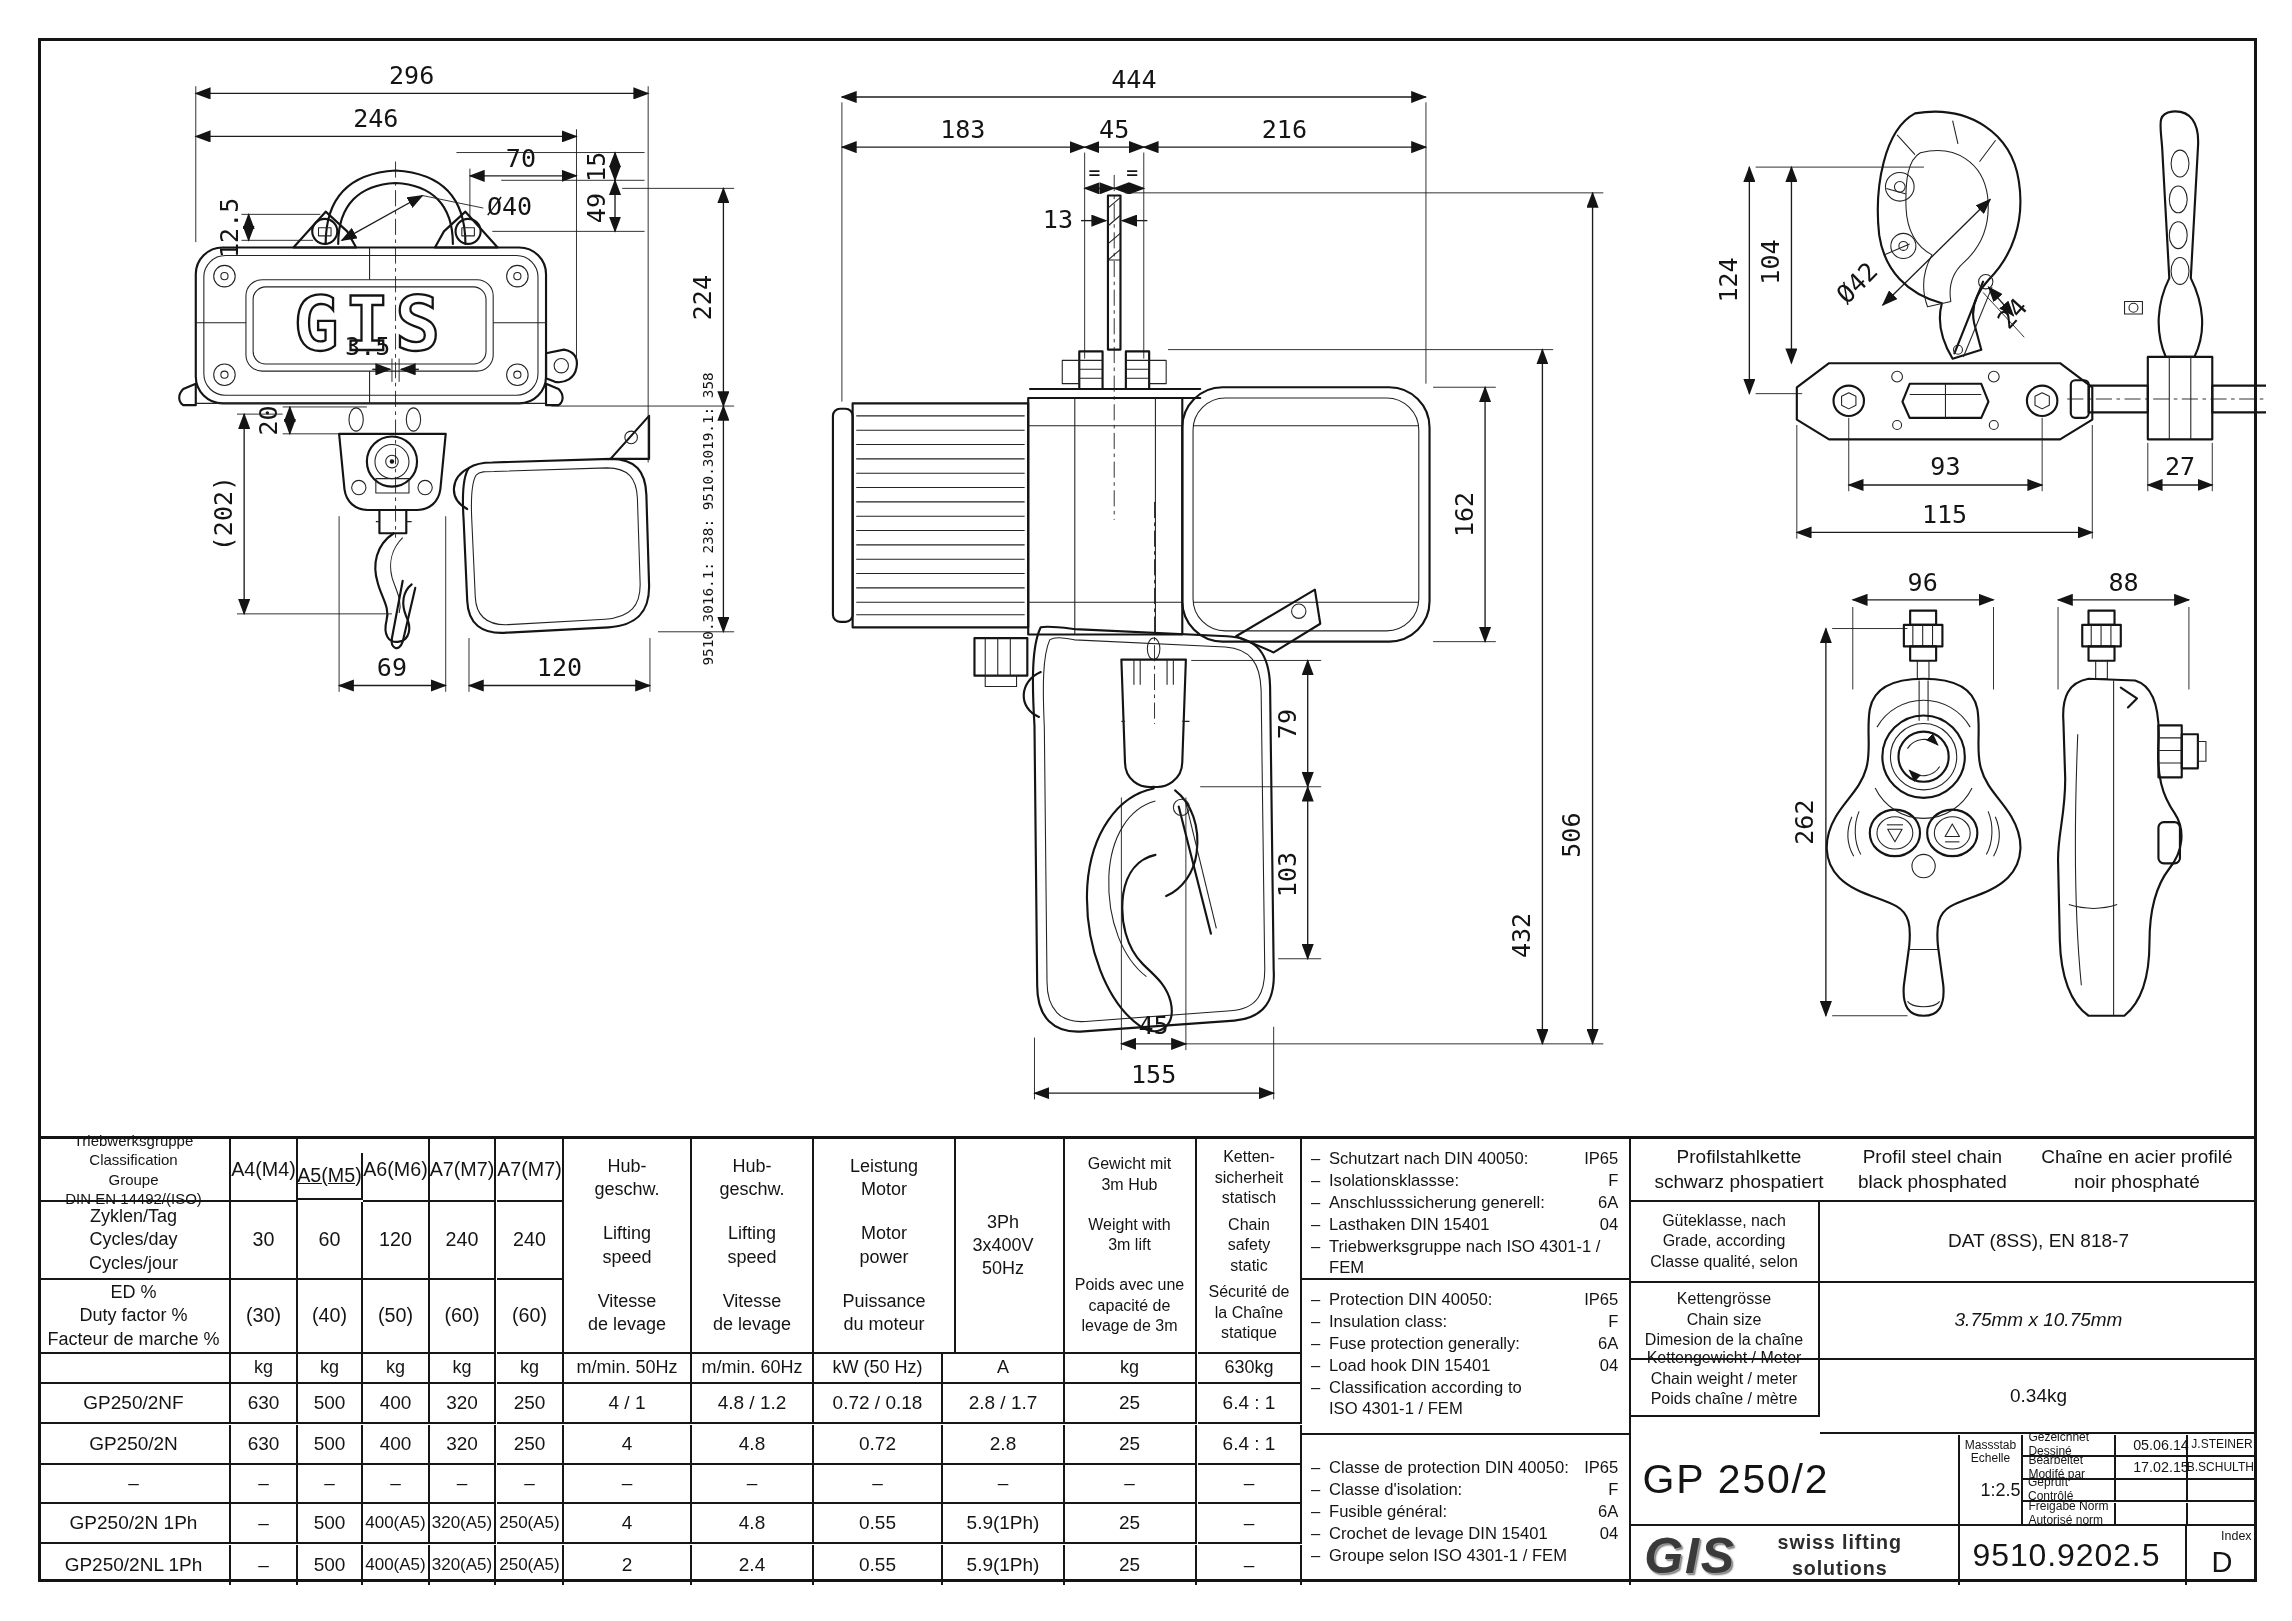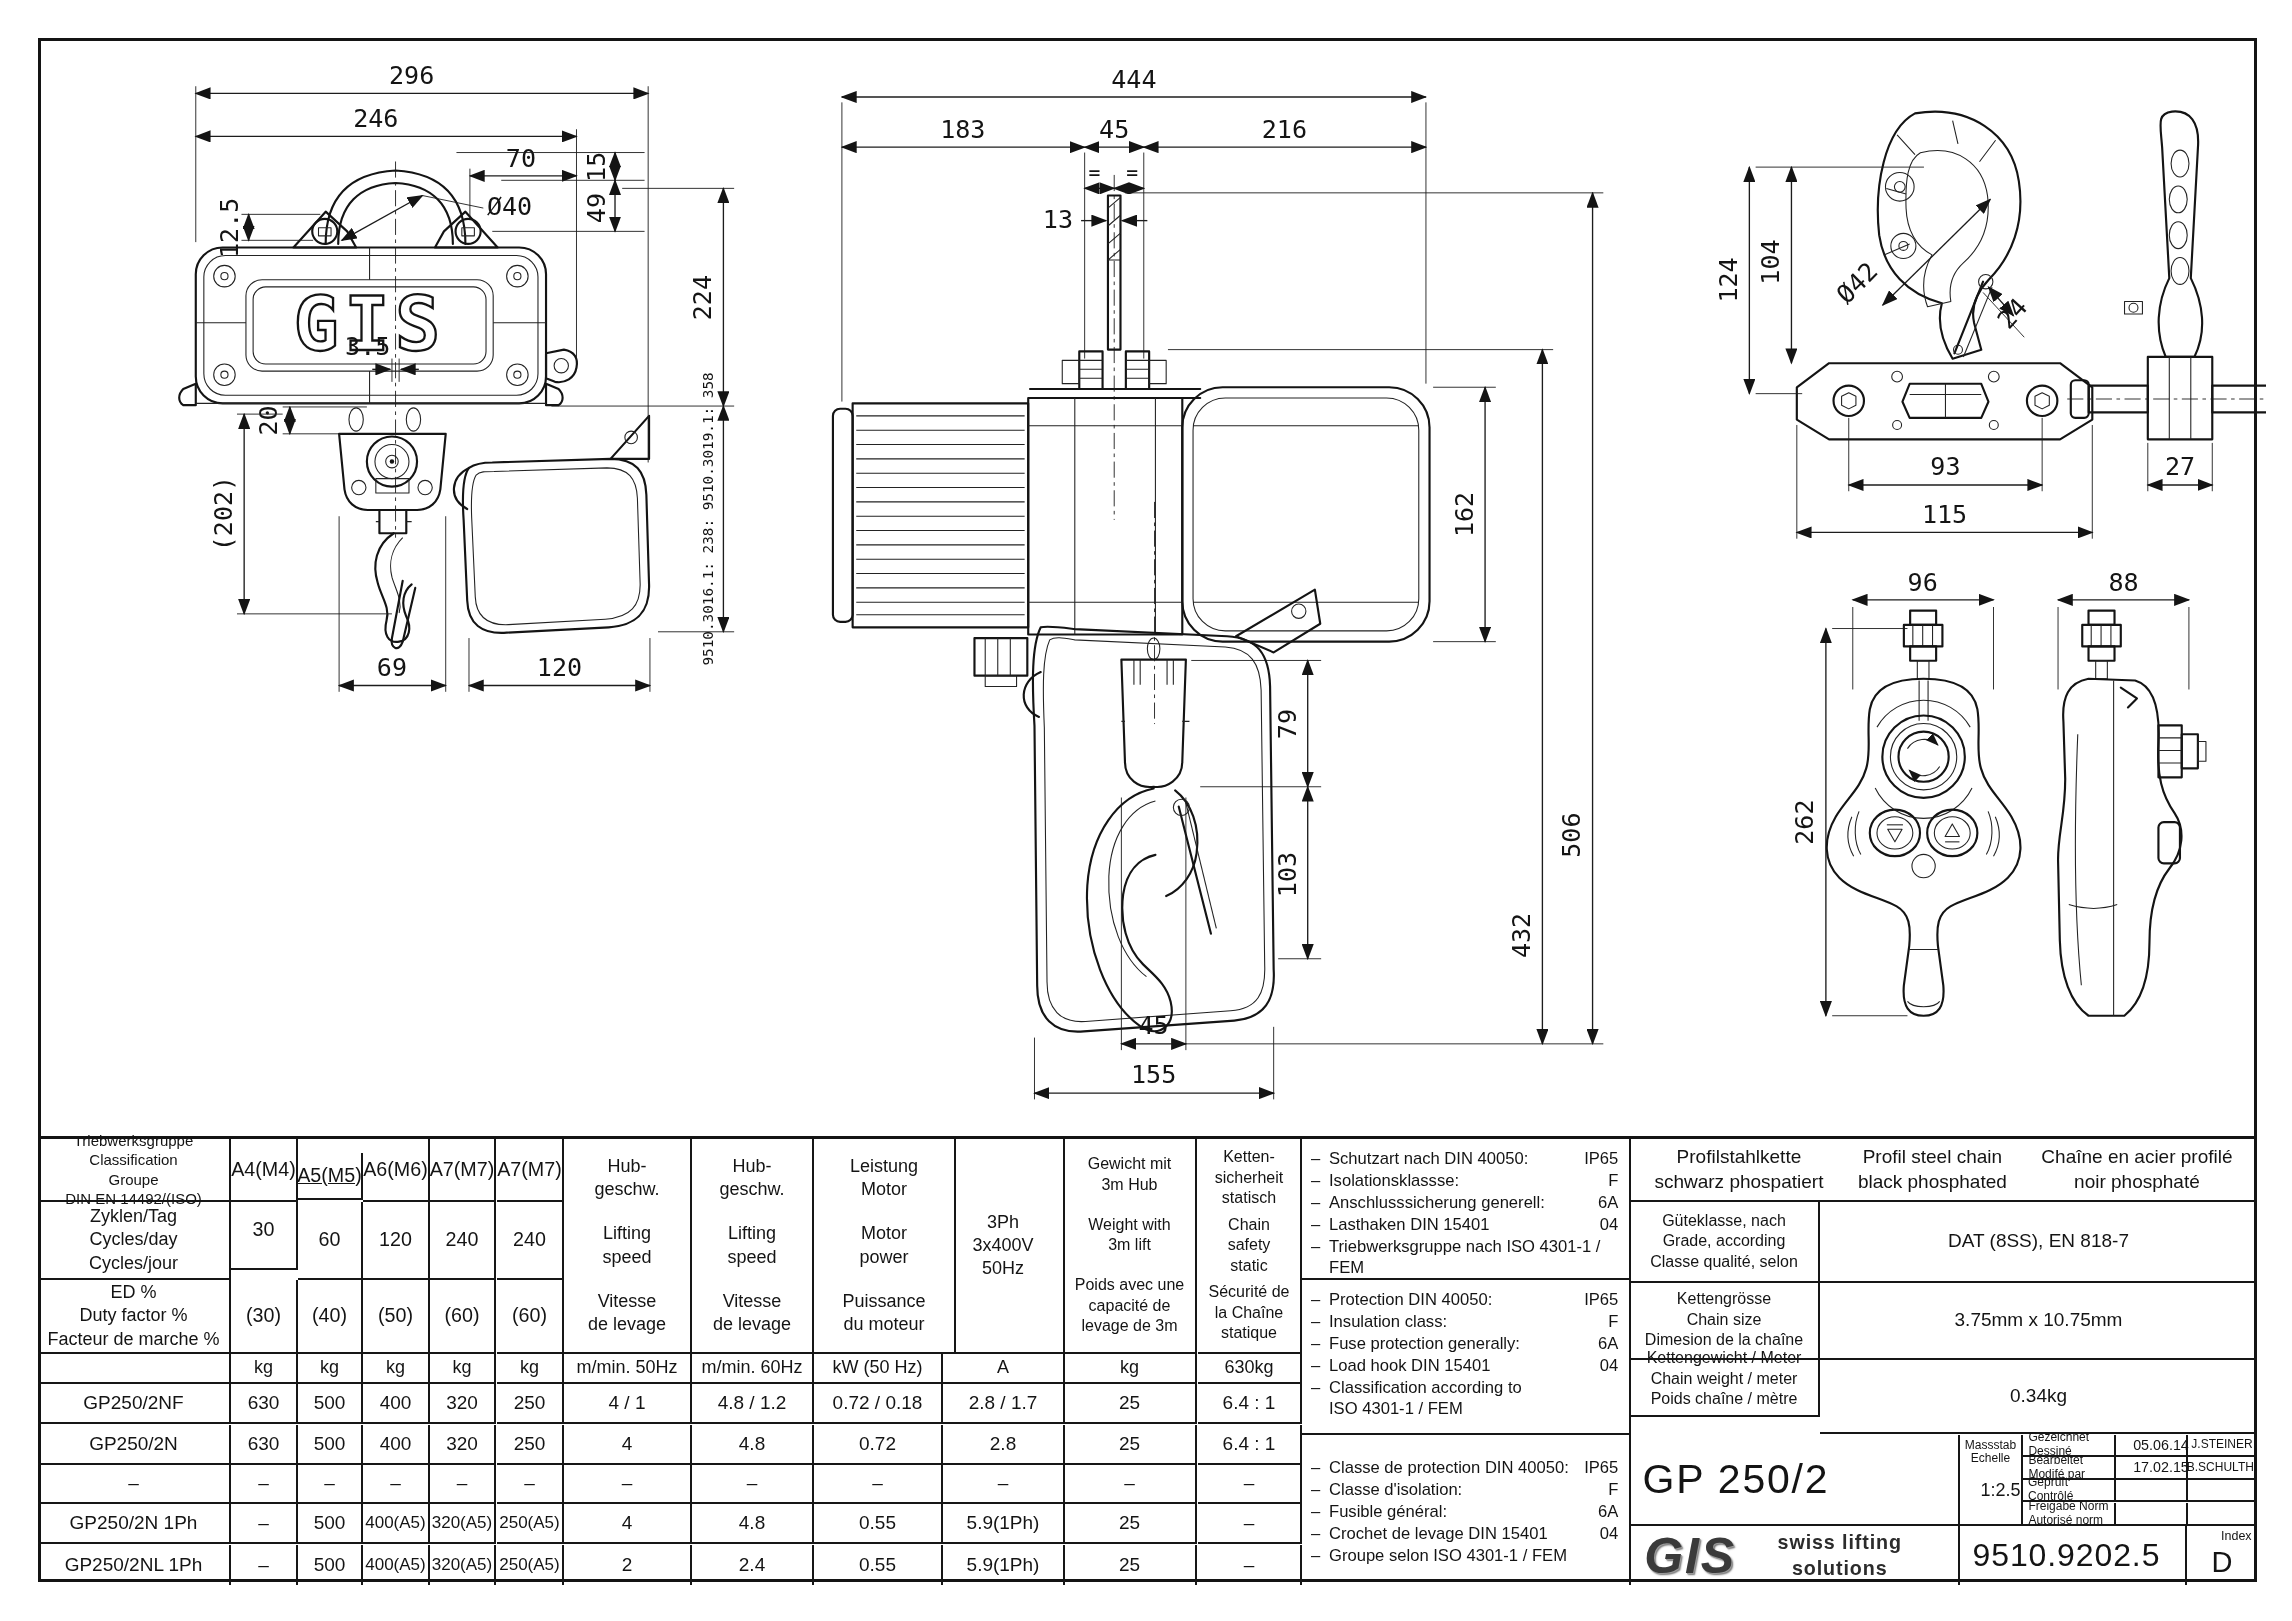--- a/index.html
+++ b/index.html
@@ -436,21 +436,21 @@
 Groupe
 DIN EN 14492/(ISO)</div>
     <div class="tc num" style="left:193px;top:0;width:67px;height:63px;">A4(M4)</div>
     <div class="tc num" style="left:260px;top:14px;width:65px;height:47px;text-decoration:underline;">A5(M5)</div>
     <div class="tc num" style="left:325px;top:0;width:67px;height:63px;">A6(M6)</div>
     <div class="tc num" style="left:392px;top:0;width:66px;height:63px;">A7(M7)</div>
     <div class="tc num" style="left:459px;top:0;width:67px;height:63px;">A7(M7)</div>
     <div class="tc hd" style="left:0;top:63px;width:193px;height:78px;">Zyklen/Tag
 Cycles/day
 Cycles/jour</div>
-    <div class="tc num" style="left:193px;top:53px;width:67px;height:78px;text-align:right;">30</div>
+    <div class="tc num" style="left:193px;top:63px;width:67px;height:78px;text-align:right;">30</div>
     <div class="tc num" style="left:260px;top:63px;width:65px;height:78px;">60</div>
     <div class="tc num" style="left:325px;top:63px;width:67px;height:78px;">120</div>
     <div class="tc num" style="left:392px;top:63px;width:66px;height:78px;">240</div>
     <div class="tc num" style="left:459px;top:63px;width:67px;height:78px;">240</div>
     <div class="tc hd" style="left:0;top:141px;width:193px;height:74px;">ED %
 Duty factor %
 Facteur de marche %</div>
     <div class="tc num" style="left:193px;top:141px;width:67px;height:74px;">(30)</div>
     <div class="tc num" style="left:260px;top:141px;width:65px;height:74px;">(40)</div>
     <div class="tc num" style="left:325px;top:141px;width:67px;height:74px;">(50)</div>
@@ -610,21 +610,21 @@
       <div style="white-space:pre-line;">Chaîne en acier profilé
 noir phosphaté</div>
     </div>
     <div class="tc hs" style="left:1592px;top:63px;width:190px;height:81px;">Güteklasse, nach
 Grade, according
 Classe qualité, selon</div>
     <div class="tc nosr" style="left:1782px;top:63px;width:437px;height:81px;">DAT (8SS), EN 818-7</div>
     <div class="tc hs" style="left:1592px;top:143px;width:190px;height:78px;">Kettengrösse
 Chain size
 Dimesion de la chaîne</div>
-    <div class="tc nosr" style="left:1782px;top:143px;width:437px;height:78px;">3.75mm x 10.75mm</div>
+    <div class="tc nosr" style="left:1782px;top:143px;width:437px;height:78px;font-style:italic;">3.75mm x 10.75mm</div>
     <div class="tc hs" style="left:1592px;top:204px;width:190px;height:74px;">Kettengewicht / Meter
 Chain weight / meter
 Poids chaîne / mètre</div>
     <div class="tc nosr" style="left:1782px;top:221px;width:437px;height:74px;">0.34kg</div>
 
     <div class="tc" style="left:1592px;top:296px;width:330px;height:91px;flex-direction:column;align-items:flex-start;justify-content:space-around;padding:5.4px 12.5px;text-align:left;">
       <div class="gp-name">GP 250/2</div>
     </div>
     <div class="tc" style="left:1922px;top:296px;width:63px;height:91px;flex-direction:column;justify-content:flex-start;padding-top:3.6px;">
       <div class="tb-lbl">Massstab

